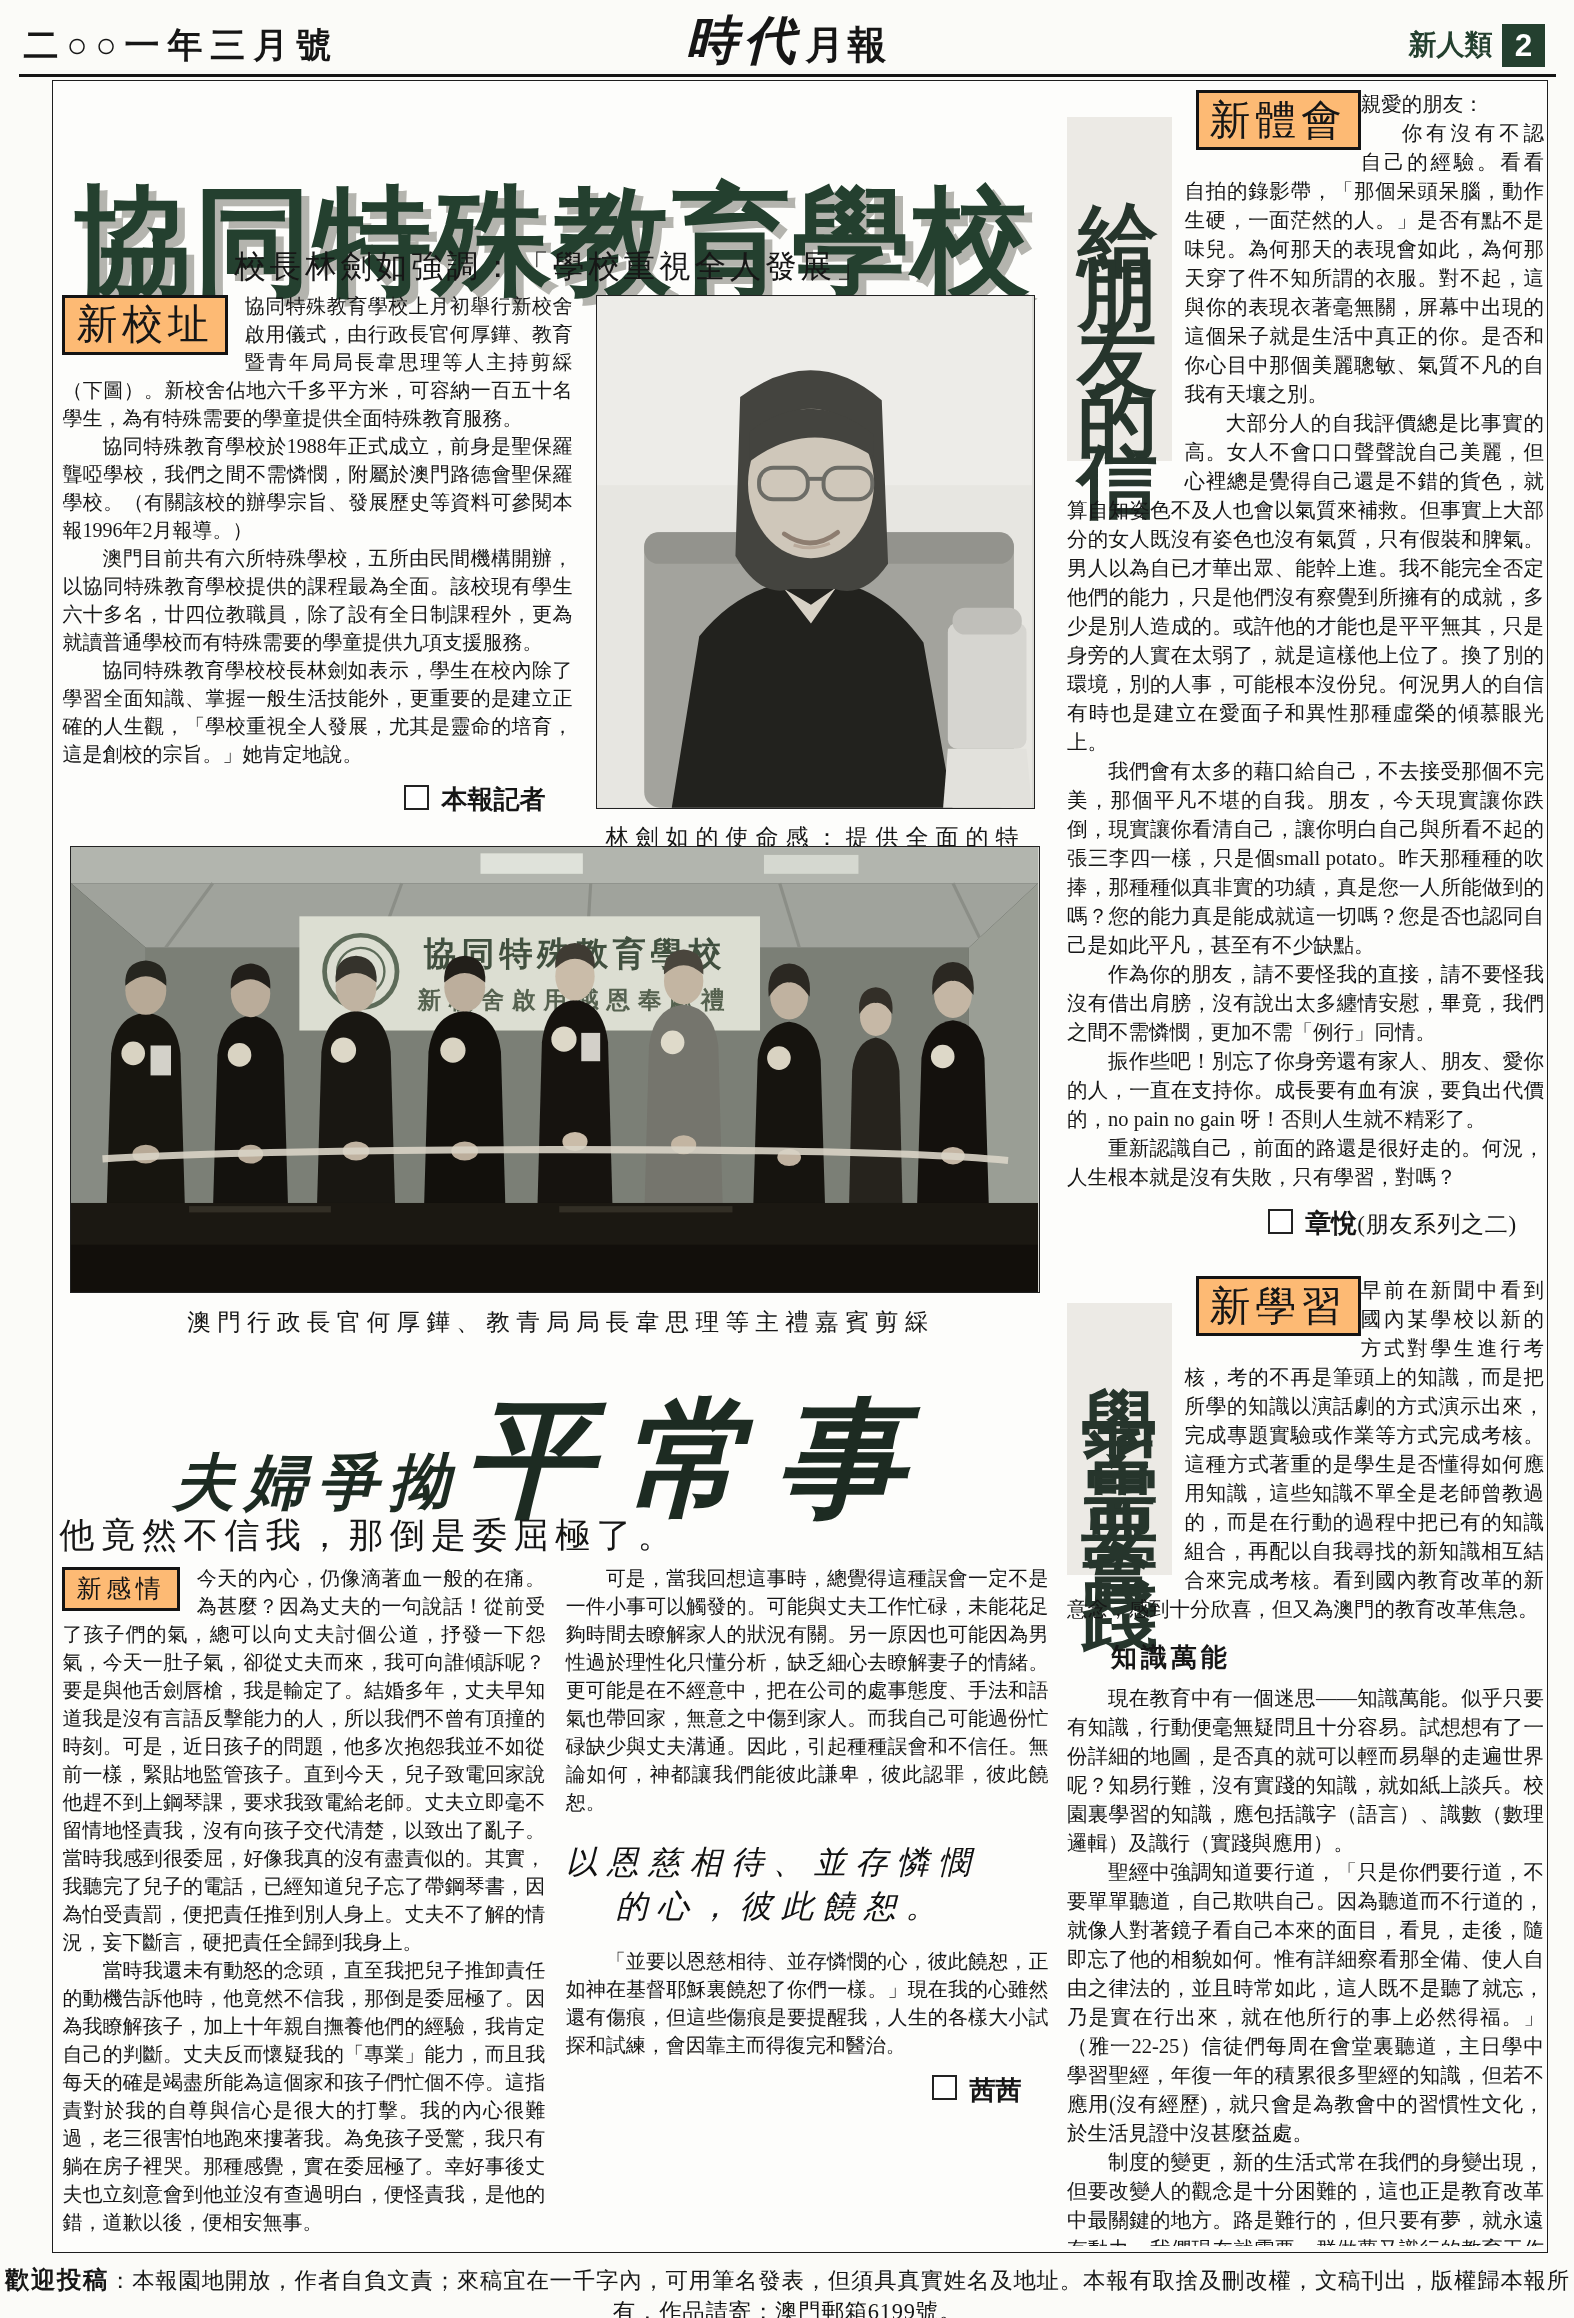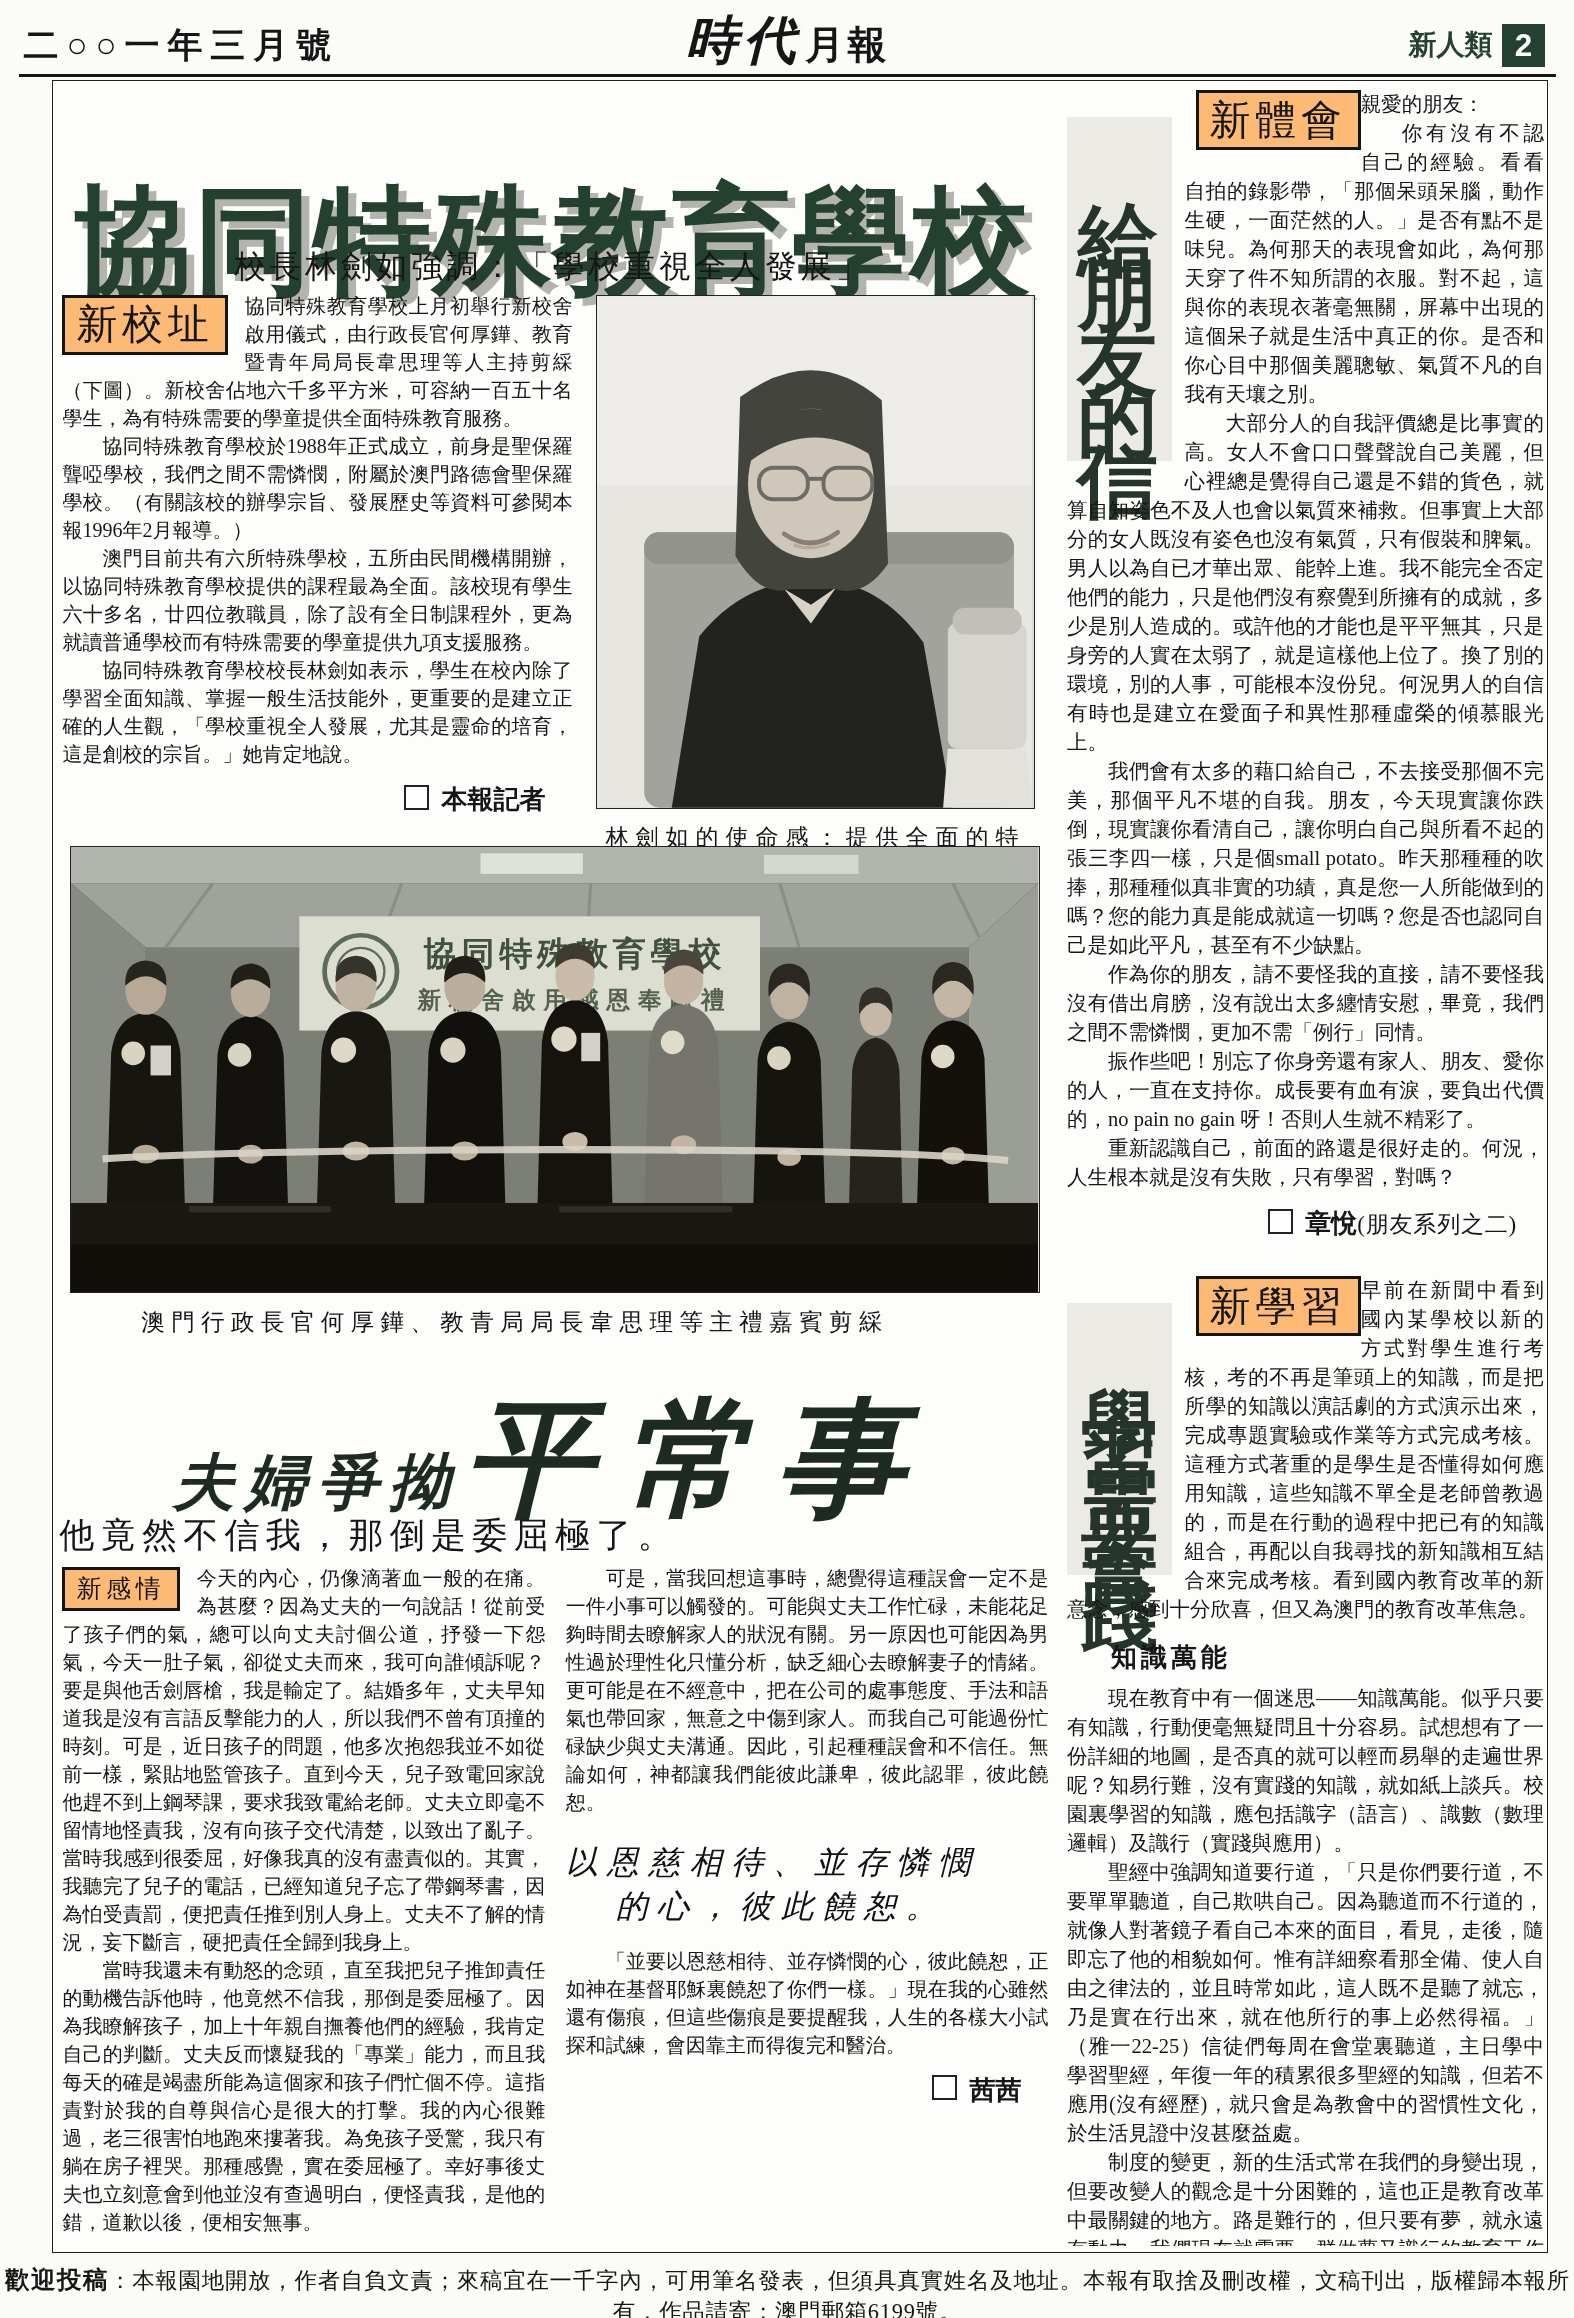--- a/index.html
+++ b/index.html
@@ -30,21 +30,21 @@
   .byline{clear:right;text-align:right;font-size:26px;font-weight:bold;margin:14px 27px 0 0;}
   .sq{display:inline-block;width:21px;height:21px;border:2.4px solid #222;margin-right:12.6px;vertical-align:-1.6px;background:#fff;}
   .byline-note{font-weight:normal;font-size:23px;letter-spacing:0.8px;}
   
   .fig{margin:0;}
   .fig-frame{border:1.6px solid #222;background:#dadad5;}
   .fig-frame svg{display:block;}
   .fig-portrait{position:absolute;left:543px;top:214px;width:439px;}
   .fig-portrait figcaption{margin-top:12.6px;text-align:center;font-size:23px;letter-spacing:7px;}
   .fig-ceremony{position:absolute;left:17.3px;top:765px;width:970px;}
-  .fig-ceremony figcaption{margin-top:12.6px;margin-left:71px;font-size:23.6px;letter-spacing:6.3px;}
+  .fig-ceremony figcaption{margin-top:12.6px;margin-left:117px;font-size:23.6px;letter-spacing:6.3px;}
   
   .couple-head{position:absolute;left:6.3px;top:1293px;width:987px;text-align:center;color:#1d2b22;white-space:nowrap;}
   .c1{font-size:61px;font-weight:bold;font-style:italic;letter-spacing:11px;}
   .c2{font-size:128px;font-weight:bold;font-style:italic;letter-spacing:28px;}
   .couple-sub{position:absolute;left:6.3px;top:1431px;width:987px;text-align:left;font-size:35px;letter-spacing:6.3px;}
   .couple-cols{position:absolute;left:9.4px;top:1483px;width:986px;display:flex;gap:20.5px;}
   .ccol{width:483px;}
   .ccol p{font-size:20px;line-height:28px;}
   .ccol .tag{font-size:25px;}
   .pullquote{margin:23.6px 0 19px;font-style:italic;color:#111;}

